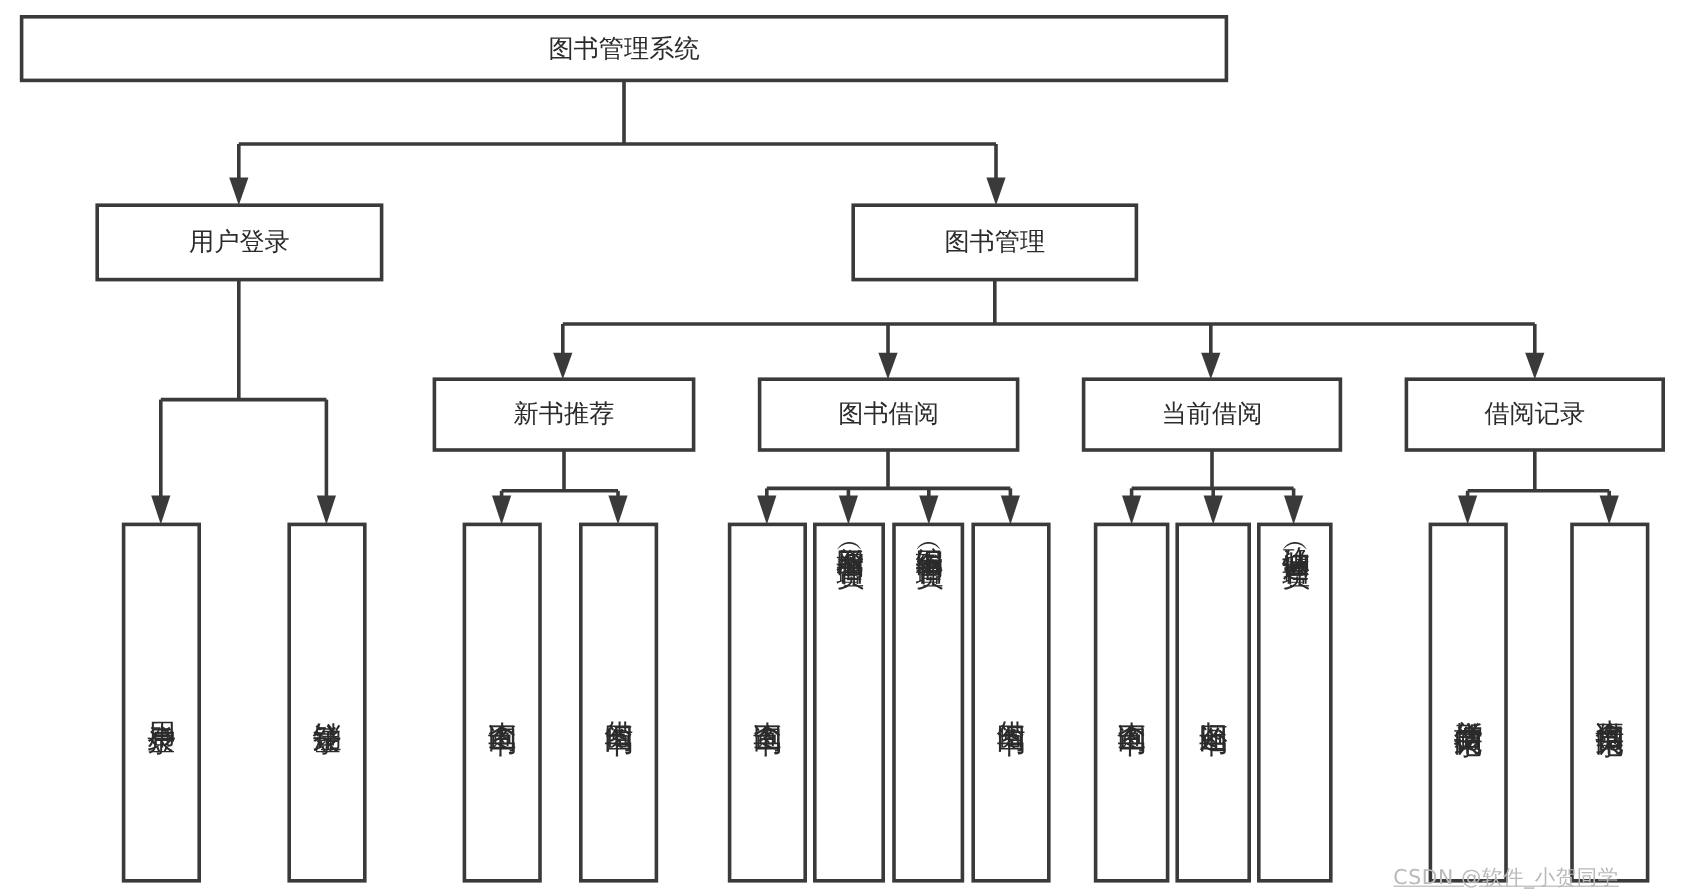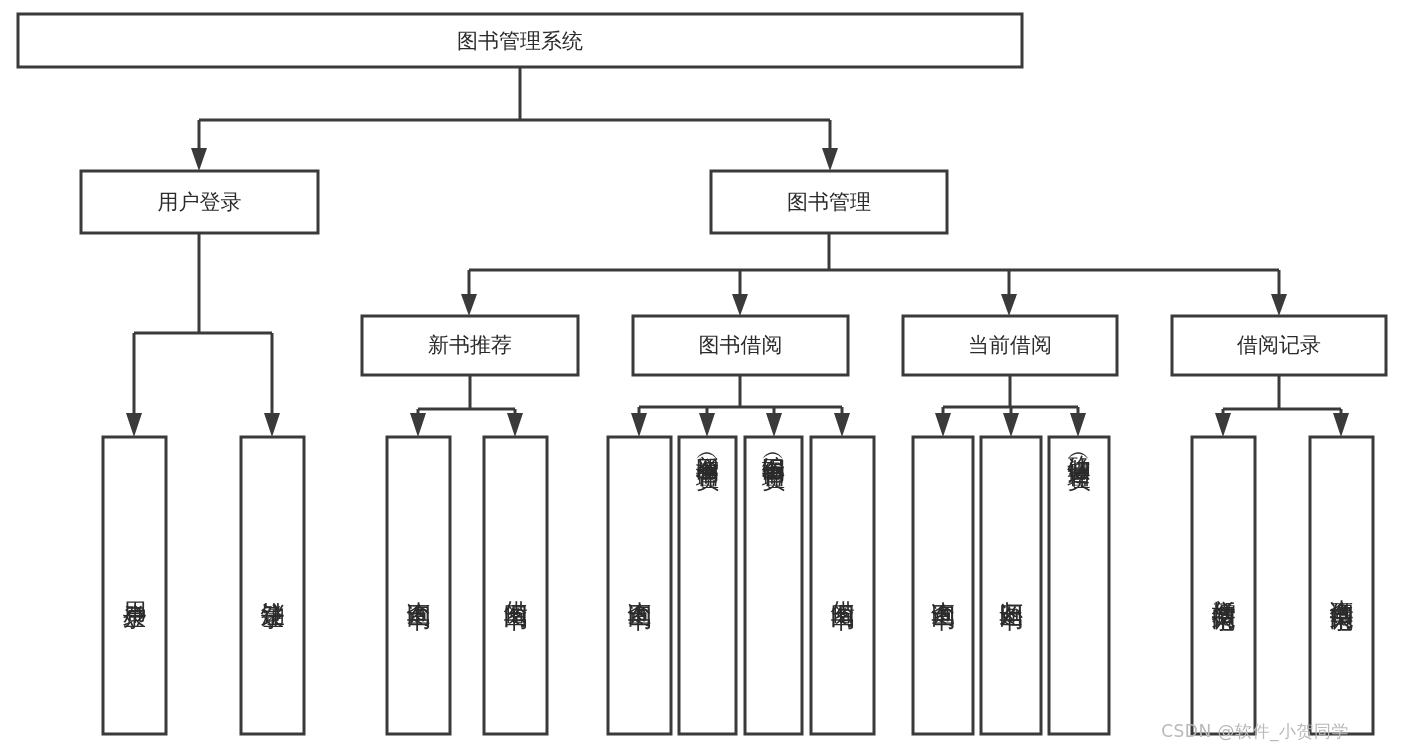--- a/index.html
+++ b/index.html
@@ -69,20 +69,21 @@
   }
   #watermark {
     position: absolute;
     right: 8px;
     bottom: 4px;
     font-family: "DejaVu Sans", "Liberation Sans", sans-serif;
     font-size: 17px;
     color: #b9b9b9;
     letter-spacing: 0.5px;
     white-space: nowrap;
+    text-decoration: underline;
   }
 </style>
 </head>
 <body>
 
 <div id="diagram-root">
 
   <svg id="tree-svg" viewBox="0 0 1405 747">
     <defs>
       <marker id="arrow" viewBox="0 0 12 14" refX="5.5" refY="13.4" markerWidth="12" markerHeight="14" orient="auto-start-reverse" markerUnits="userSpaceOnUse">

